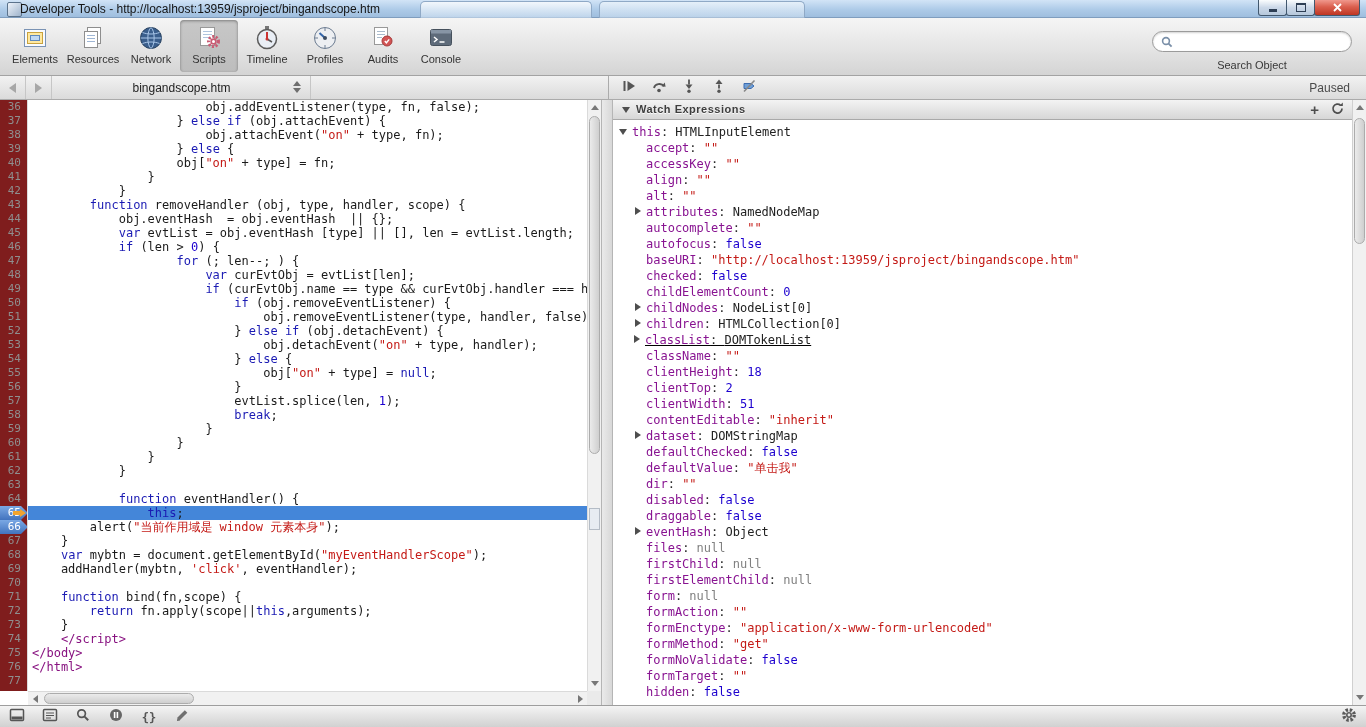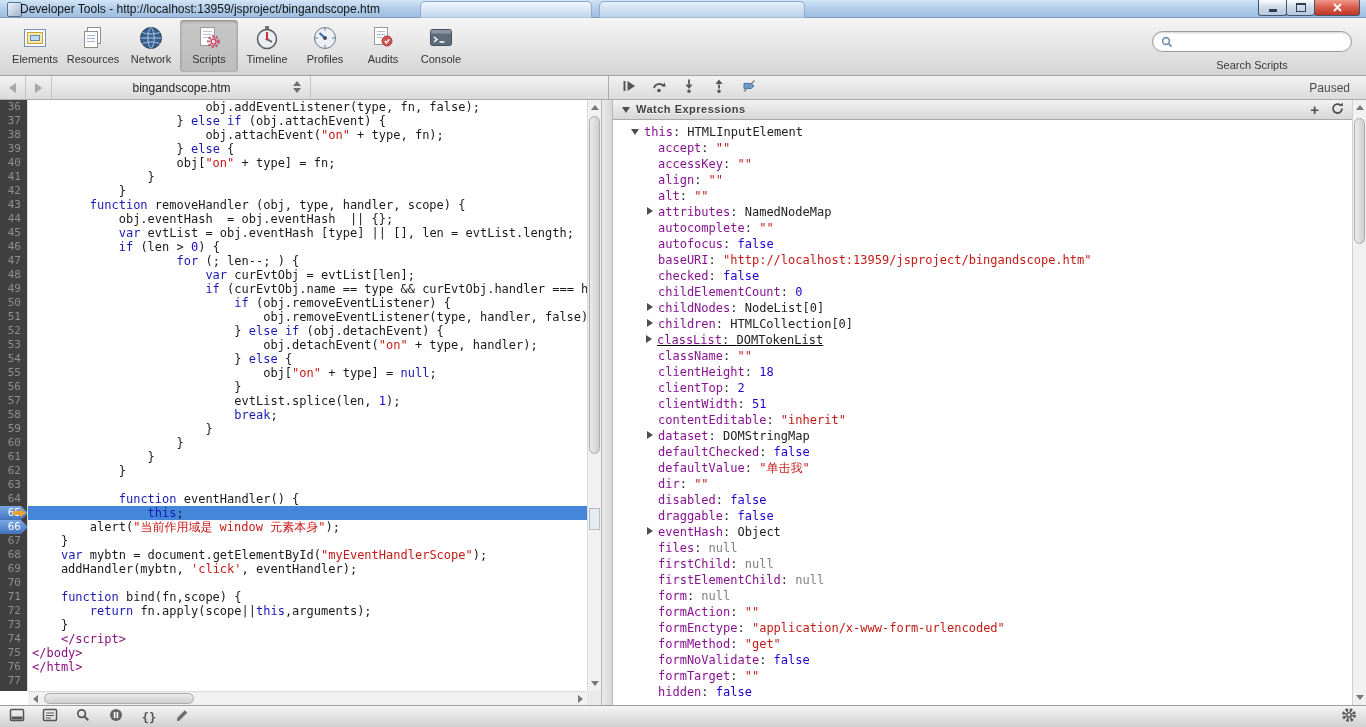--- a/index.html
+++ b/index.html
@@ -48,21 +48,21 @@
   .spinner{position:absolute;right:9px;top:5px;display:flex;flex-direction:column;gap:2px;}
   .sp-up{width:0;height:0;border-left:4px solid transparent;border-right:4px solid transparent;border-bottom:5px solid #6E6E6E;}
   .sp-down{width:0;height:0;border-left:4px solid transparent;border-right:4px solid transparent;border-top:5px solid #6E6E6E;}
   .debug-btns{position:absolute;left:608px;top:0;height:23px;display:flex;align-items:center;border-left:1px solid #ABABAB;padding-left:8px;gap:6px;}
   .dbg-btn{width:24px;height:20px;display:flex;align-items:center;justify-content:center;}
   .paused{position:absolute;right:16px;top:5px;font-size:12px;color:#4A4A4A;}
 
   
   .main{position:absolute;left:0;top:100px;width:1366px;height:605px;background:#fff;}
   .editor{position:absolute;left:0;top:0;width:601px;height:605px;}
-  .gutter{position:absolute;left:0;top:0;width:28px;height:591px;background:#404040;border-right:1px solid #DCDCDC;box-sizing:border-box;overflow:hidden;}
+  .gutter{position:absolute;left:0;top:0;width:28px;height:591px;background:#7f1d1d;border-right:1px solid #DCDCDC;box-sizing:border-box;overflow:hidden;}
   .gut-row{height:14px;line-height:14px;font:11px/14px "DejaVu Sans Mono",monospace;color:#8F8F8F;text-align:right;
     padding-right:6px;position:relative;box-sizing:border-box;}
   .gut-row.bp{background:linear-gradient(#7AA8E4,#4273BE);color:#fff;
     clip-path:polygon(0 0,21px 0,28px 7px,21px 14px,0 14px);}
   .pc{position:absolute;right:1px;top:3px;display:flex;align-items:center;}
   .pc-tail{width:7px;height:4px;background:#F0A32F;}
   .pc-head{width:0;height:0;border-top:4px solid transparent;border-bottom:4px solid transparent;border-left:6px solid #F0A32F;}
   .code{position:absolute;left:28px;top:0;width:559px;height:591px;overflow:hidden;background:#fff;}
   .code-row{height:14px;line-height:14px;font:12px/14px "DejaVu Sans Mono",monospace;color:#1A1A1A;white-space:pre;padding-left:4px;}
   .code-row.current{background:#4486D9;}
@@ -86,21 +86,21 @@
     background:linear-gradient(90deg,#EAEAEA,#D8D8D8);box-sizing:border-box;}
 
   
   .sidebar{position:absolute;left:613px;top:0;width:739px;height:605px;background:#fff;}
   .watch-header{position:absolute;left:0;top:0;width:739px;height:20px;
     background:linear-gradient(#F3F3F3,#D7D7D7);border-bottom:1px solid #A9A9A9;box-sizing:border-box;}
   .wh-arrow{position:absolute;left:9px;top:7px;width:0;height:0;border-left:4px solid transparent;border-right:4px solid transparent;border-top:6px solid #4E4E4E;}
   .wh-title{position:absolute;left:23px;top:3px;font-size:11px;font-weight:bold;color:#3E3E3E;letter-spacing:.5px;text-shadow:0 1px 0 rgba(255,255,255,.85);}
   .wh-btns{position:absolute;right:8px;top:0;height:20px;display:flex;align-items:center;gap:12px;}
   .wh-add{font:bold 15px/20px "Liberation Sans",sans-serif;color:#4E4E4E;}
-  .watch-list{position:absolute;left:12px;top:20px;width:739px;height:585px;overflow:hidden;padding-top:4px;box-sizing:border-box;}
+  .watch-list{position:absolute;left:0;top:20px;width:739px;height:585px;overflow:hidden;padding-top:4px;box-sizing:border-box;}
   .w-row{height:16px;line-height:16px;font:12px/16px "DejaVu Sans Mono",monospace;white-space:pre;}
   .w-arrow{display:inline-block;width:13px;height:9px;position:relative;}
   .w-arrow.down::before{content:"";position:absolute;left:0;top:2px;border-left:4px solid transparent;border-right:4px solid transparent;border-top:6px solid #4E4E4E;}
   .w-arrow.right::before{content:"";position:absolute;left:2px;top:0;border-top:4px solid transparent;border-bottom:4px solid transparent;border-left:6px solid #4E4E4E;}
   .w-name{color:#881391;} .w-sep{color:#2A2A2A;}
   .v-string{color:#C41A16;} .v-number,.v-bool{color:#1C00CF;} .v-null{color:#808080;} .v-object{color:#222;}
 
   
   .win-scroll{position:absolute;left:1352px;top:0;width:14px;height:605px;background:#F1F1F1;border-left:1px solid #D0D0D0;box-sizing:border-box;}
   .ws-thumb{position:absolute;left:1px;top:18px;width:11px;height:126px;border:1px solid #ACACAC;border-radius:6px;
@@ -226,21 +226,21 @@
         <span class="tt-label">Console</span>
       </div>
     </div>
   <div class="search-box">
     <svg width="12" height="12">
         <circle cx="5" cy="5" r="3.4" fill="none" stroke="#7A8FA8" stroke-width="1.6"></circle>
         <path d="M7.6 7.6l3 3" stroke="#7A8FA8" stroke-width="1.8"></path>
       </svg>
     <input class="search-input" value="" style="">
   </div>
-  <div class="search-label">Search Scripts</div>
+  <div class="search-label">Search Object</div>
 </div>
 
 <div class="navbar">
   <div class="nav-btn nav-back">
       <span class="tri-left"></span>
     </div>
   <div class="nav-btn nav-fwd">
       <span class="tri-right"></span>
     </div>
   <div class="file-select">

